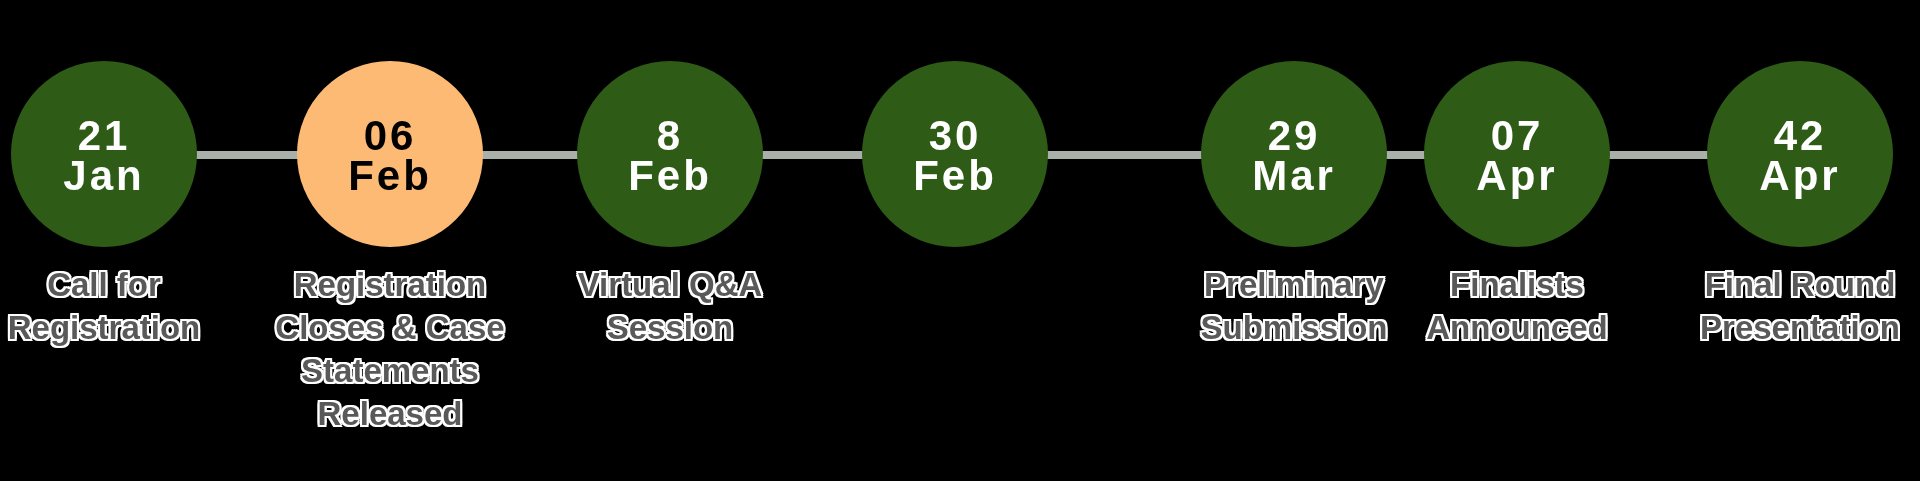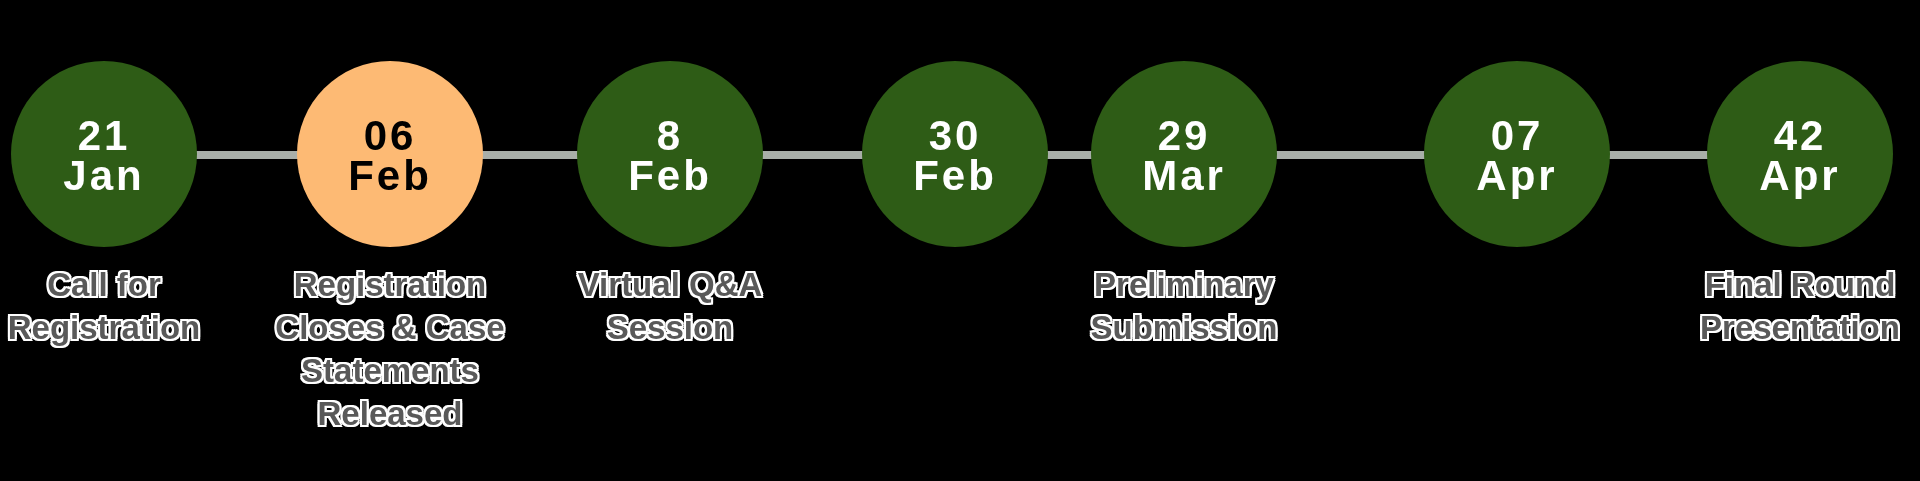--- a/index.html
+++ b/index.html
@@ -118,34 +118,36 @@
 Session</div>
   </div>
 
   <div class="node" style="left:795px">
     <div class="circle">
       <span class="date-day">30</span>
       <span class="date-month">Feb</span>
     </div>
   </div>
 
-  <div class="node" style="left:1024px">
+  <div class="node" style="left:1134px">
     <div class="circle">
       <span class="date-day">29</span>
       <span class="date-month">Mar</span>
     </div>
     <div class="label">Preliminary
 Submission</div>
   </div>
 
   <div class="node" style="left:1357px">
     <div class="circle">
       <span class="date-day">07</span>
       <span class="date-month">Apr</span>
     </div>
+    <div class="label">Finalists
+Announced</div>
   </div>
 
   <div class="node" style="left:1640px">
     <div class="circle">
       <span class="date-day">42</span>
       <span class="date-month">Apr</span>
     </div>
     <div class="label">Final Round
 Presentation</div>
   </div>

